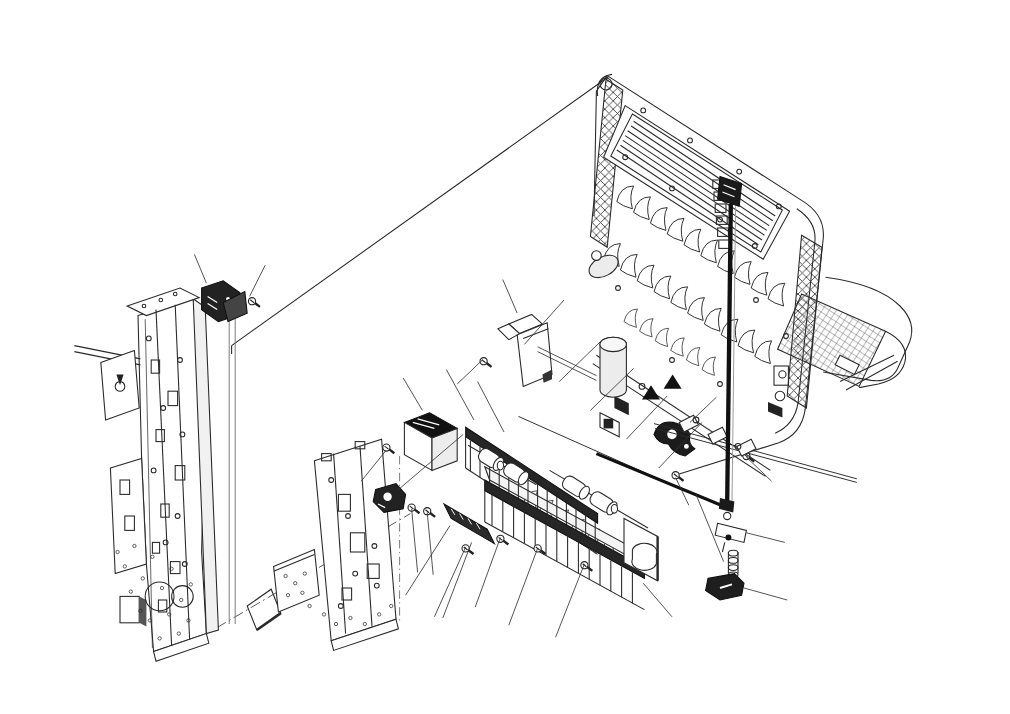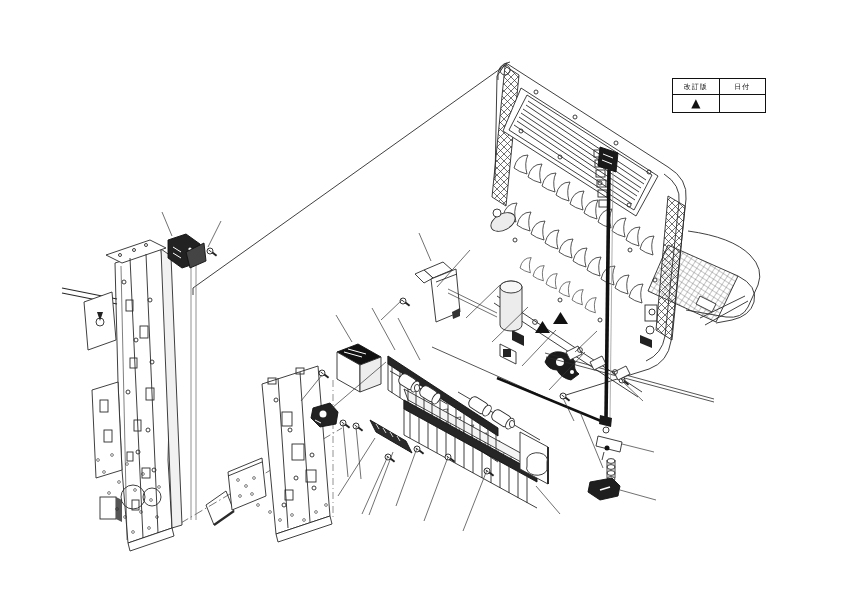--- a/index.html
+++ b/index.html
@@ -466,26 +466,14 @@
         <line x1="556" y1="330" x2="522" y2="366"></line>
     <line x1="585" y1="352" x2="549" y2="390"></line>
     <line x1="395" y1="350" x2="372" y2="308"></line>
         <line x1="420" y1="360" x2="398" y2="318"></line>
     <line x1="332" y1="408" x2="386" y2="362"></line>
     <line x1="536" y1="486" x2="560" y2="514"></line>
         <line x1="580" y1="412" x2="603" y2="468"></line>
   </g>
 </svg>
 
-<table class="rev-table">
-  <tbody>
-        <tr>
-    <th>改訂版</th>
-    <th>日付</th>
-  </tr>
-  <tr>
-    <td class="rev-mark">▲</td>
-    <td></td>
-  </tr>
-</tbody>
-    </table>
 
 </div>
 
 </body></html>

